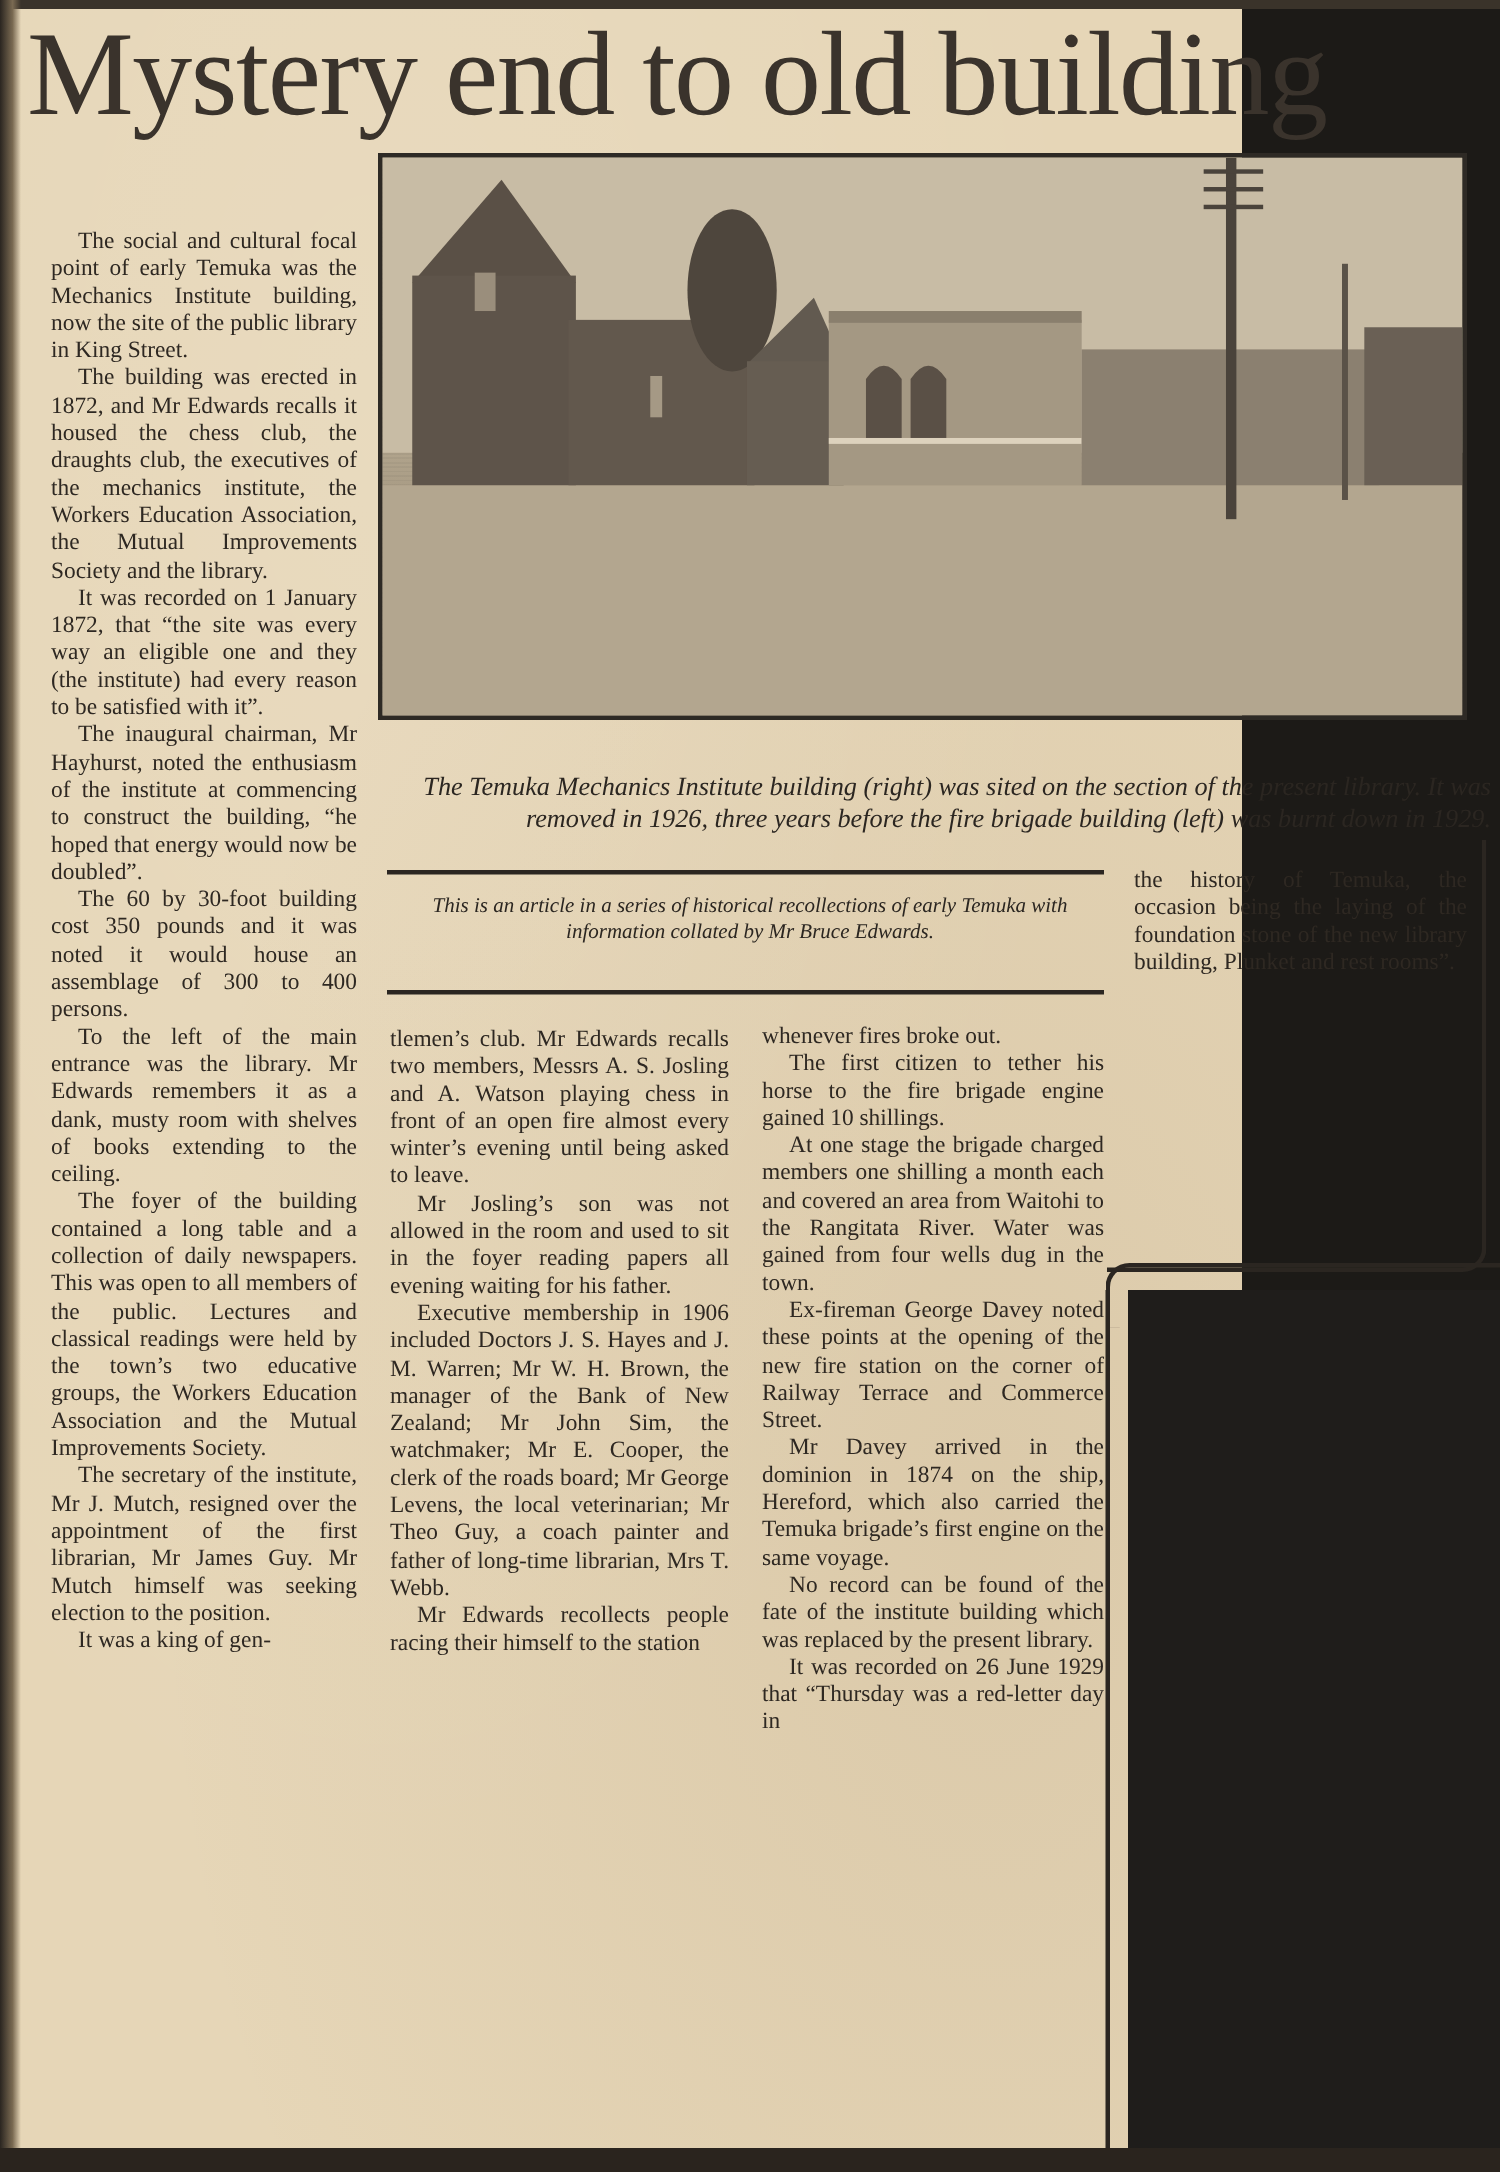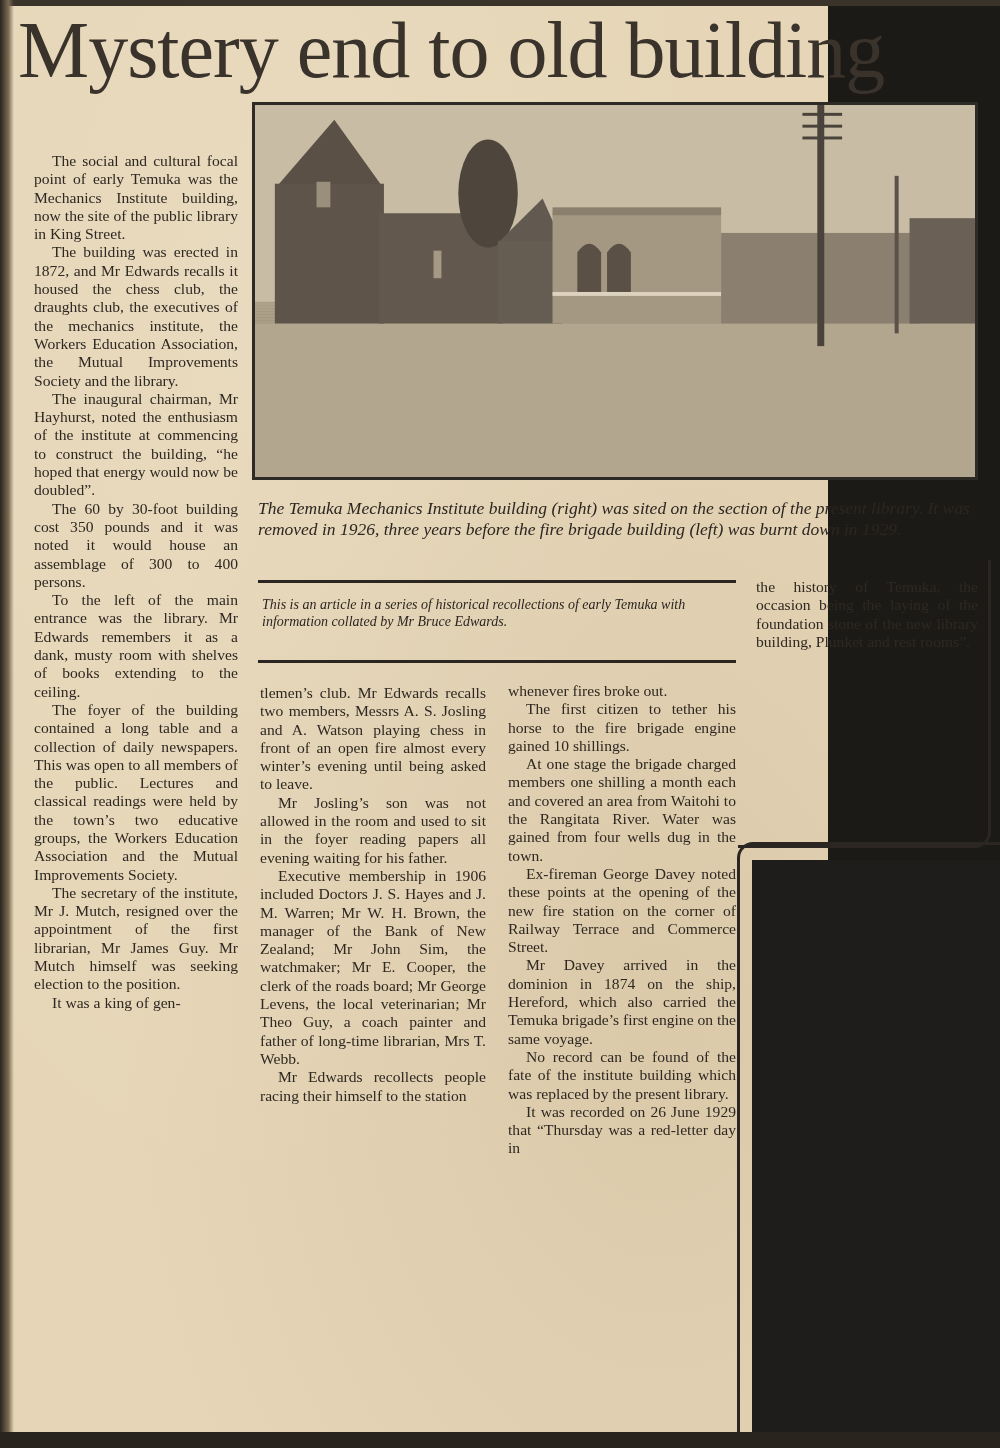--- a/index.html
+++ b/index.html
@@ -29,27 +29,27 @@
     border:3px solid #2e2a25; box-sizing:border-box;
     background:
       repeating-linear-gradient(0deg, rgba(0,0,0,0.04) 0 1px, transparent 1px 3px),
       linear-gradient(to bottom, #bfb29a 0%, #b8ab93 45%, #a99c85 60%, #b5a892 100%);
     overflow:hidden;
   }
   .photo svg { position:absolute; left:0; top:0; width:100%; height:100%; }
   .caption {
     position:absolute; left:258px; top:498px; width:720px;
     font-family:"Liberation Serif","DejaVu Serif",serif; font-style:italic;
-    font-size:17.5px; line-height:21px; color:#2b2621; text-align:left; margin:0;
+    font-size:17.5px; line-height:21px; color:#2b2621; text-align:right; margin:16px;
   }
   .rule { position:absolute; height:3px; background:#2b2621; }
   .series-note {
     position:absolute; left:262px; top:596px; width:476px;
     font-family:"Liberation Serif","DejaVu Serif",serif; font-style:italic;
-    font-size:14px; line-height:17px; color:#2b2621; margin:0;
+    font-size:14px; line-height:17px; color:#2b2621; text-align:center; margin:0;
   }
   .col {
     position:absolute; font-family:"Liberation Serif","DejaVu Serif",serif;
     font-size:15.6px; line-height:18.3px; color:#2e2822; text-align:justify;
     hyphens:manual;
   }
   .col p { margin:0; text-indent:18px; }
   .col1 { left:34px; top:152px; width:204px; }
   .col2 { left:260px; top:684px; width:226px; }
   .col3 { left:508px; top:682px; width:228px; }
@@ -109,20 +109,21 @@
 
   <p class="caption">The Temuka Mechanics Institute building (right) was sited on the section of the present library. It was removed in 1926, three years before the fire brigade building (left) was burnt down in 1929.</p>
 
   <div class="rule" style="left:258px; top:580px; width:478px;"></div>
   <p class="series-note">This is an article in a series of historical recollections of early Temuka with information collated by Mr Bruce Edwards.</p>
   <div class="rule" style="left:258px; top:660px; width:478px;"></div>
 
   <div class="col col1">
     <p>The social and cultural focal point of early Temuka was the Mechanics Institute building, now the site of the public library in King Street.</p>
     <p>The building was erected in 1872, and Mr Edwards recalls it housed the chess club, the draughts club, the executives of the mechanics institute, the Workers Education Association, the Mutual Improvements Society and the library.</p>
+    <p>It was recorded on 1 January 1872, that “the site was every way an eligible one and they (the institute) had every reason to be satisfied with it”.</p>
     <p>The inaugural chairman, Mr Hayhurst, noted the enthusiasm of the institute at commencing to construct the building, “he hoped that energy would now be doubled”.</p>
     <p>The 60 by 30-foot building cost 350 pounds and it was noted it would house an assemblage of 300 to 400 persons.</p>
     <p>To the left of the main entrance was the library. Mr Edwards remembers it as a dank, musty room with shelves of books extending to the ceiling.</p>
     <p>The foyer of the building contained a long table and a collection of daily newspapers. This was open to all members of the public. Lectures and classical readings were held by the town’s two educative groups, the Workers Education Association and the Mutual Improvements Society.</p>
     <p>The secretary of the institute, Mr J. Mutch, resigned over the appointment of the first librarian, Mr James Guy. Mr Mutch himself was seeking election to the position.</p>
     <p>It was a king of gen-</p>
   </div>
 
   <div class="col col2">
     <p style="text-indent:0">tlemen’s club. Mr Edwards recalls two members, Messrs A. S. Josling and A. Watson playing chess in front of an open fire almost every winter’s evening until being asked to leave.</p>

